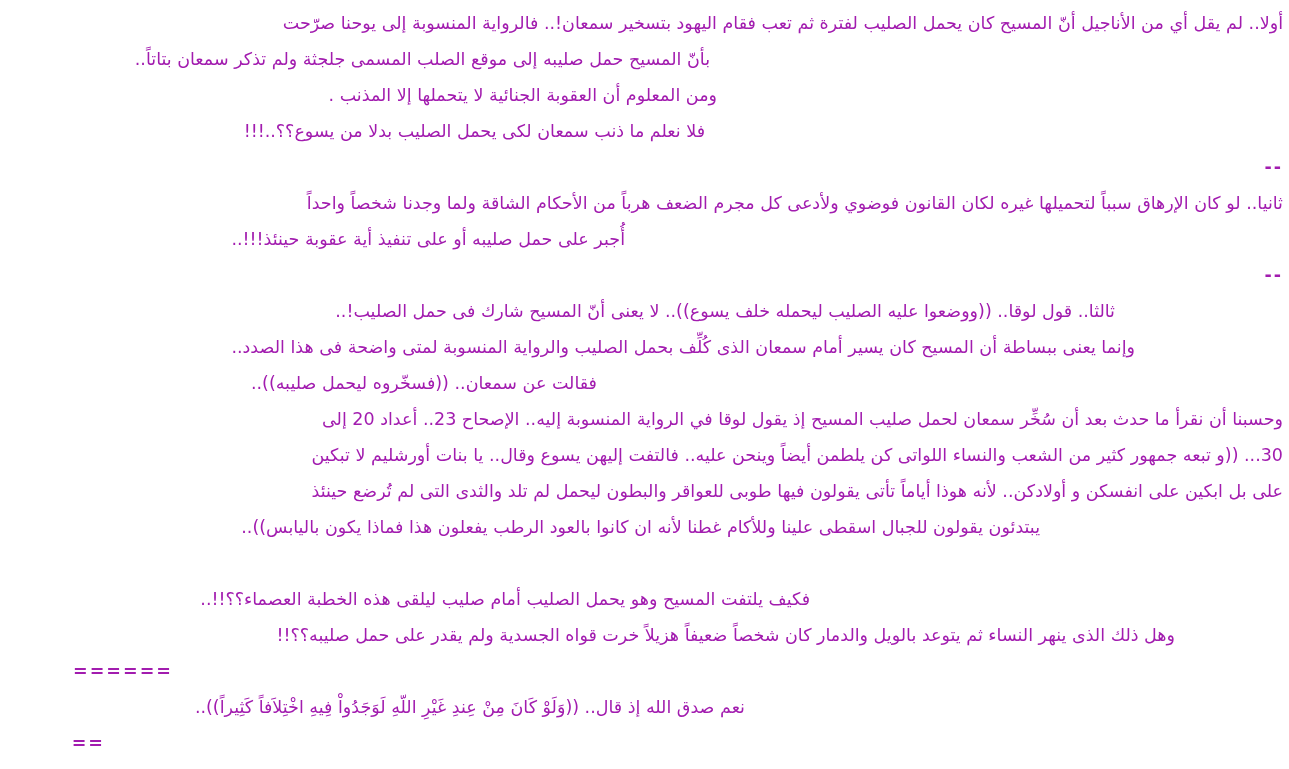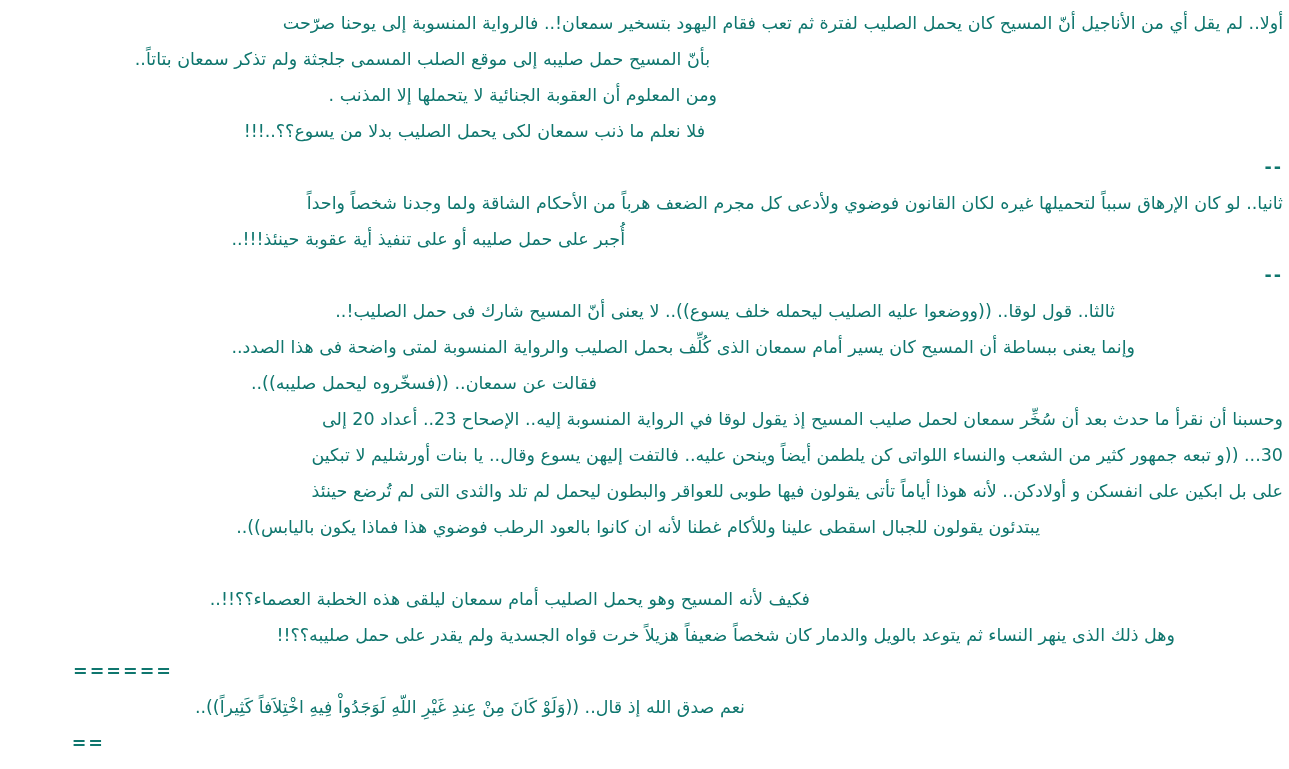--- a/index.html
+++ b/index.html
@@ -6,21 +6,21 @@
     margin: 0;
     padding: 0;
     background: #ffffff;
   }
   .page {
     width: 1289px;
     height: 769px;
     box-sizing: border-box;
     padding: 5px 4px 0 4px;
     background: #ffffff;
-    color: #0f766e;
+    color: #a21caf;
     font-family: "DejaVu Sans", sans-serif;
     font-size: 17.5px;
     direction: rtl;
     overflow: hidden;
   }
   .line {
     box-sizing: border-box;
     width: 100%;
     height: 36px;
     line-height: 36px;
@@ -60,20 +60,20 @@
   <div class="line ind-0 sep">--</div>
   <div class="line ind-0">ثانيا.. لو كان الإرهاق سبباً لتحميلها غيره لكان القانون فوضوي ولأدعى كل مجرم الضعف هرباً من الأحكام الشاقة ولما وجدنا شخصاً واحداً</div>
   <div class="line ind-7">أُجبر على حمل صليبه أو على تنفيذ أية عقوبة حينئذ!!!..</div>
   <div class="line ind-0 sep">--</div>
   <div class="line ind-9">ثالثا.. قول لوقا.. ((ووضعوا عليه الصليب ليحمله خلف يسوع)).. لا يعنى أنّ المسيح شارك فى حمل الصليب!..</div>
   <div class="line ind-10">وإنما يعنى ببساطة أن المسيح كان يسير أمام سمعان الذى كُلِّف بحمل الصليب والرواية المنسوبة لمتى واضحة فى هذا الصدد..</div>
   <div class="line ind-11">فقالت عن سمعان.. ((فسخّروه ليحمل صليبه))..</div>
   <div class="line ind-0">وحسبنا أن نقرأ ما حدث بعد أن سُخِّر سمعان لحمل صليب المسيح إذ يقول لوقا في الرواية المنسوبة إليه.. الإصحاح 23.. أعداد 20 إلى</div>
   <div class="line ind-0">30... ((و تبعه جمهور كثير من الشعب والنساء اللواتى كن يلطمن أيضاً وينحن عليه.. فالتفت إليهن يسوع وقال.. يا بنات أورشليم لا تبكين</div>
   <div class="line ind-0">على بل ابكين على انفسكن و أولادكن.. لأنه هوذا أياماً تأتى يقولون فيها طوبى للعواقر والبطون ليحمل لم تلد والثدى التى لم تُرضع حينئذ</div>
-  <div class="line ind-15">يبتدئون يقولون للجبال اسقطى علينا وللأكام غطنا لأنه ان كانوا بالعود الرطب فوضوي هذا فماذا يكون باليابس))..</div>
+  <div class="line ind-15">يبتدئون يقولون للجبال اسقطى علينا وللأكام غطنا لأنه ان كانوا بالعود الرطب يفعلون هذا فماذا يكون باليابس))..</div>
   <div class="line ind-0"></div>
-  <div class="line ind-17">فكيف لأنه المسيح وهو يحمل الصليب أمام سمعان ليلقى هذه الخطبة العصماء؟؟!!..</div>
+  <div class="line ind-17">فكيف يلتفت المسيح وهو يحمل الصليب أمام صليب ليلقى هذه الخطبة العصماء؟؟!!..</div>
   <div class="line ind-18">وهل ذلك الذى ينهر النساء ثم يتوعد بالويل والدمار كان شخصاً ضعيفاً هزيلاً خرت قواه الجسدية ولم يقدر على حمل صليبه؟؟!!</div>
   <div class="line ind-19 sep">======</div>
   <div class="line ind-20">نعم صدق الله إذ قال.. ((وَلَوْ كَانَ مِنْ عِندِ غَيْرِ اللّهِ لَوَجَدُواْ فِيهِ اخْتِلاَفاً كَثِيراً))..</div>
   <div class="line ind-21 sep">==</div>
 </div>
 
 </body></html>

